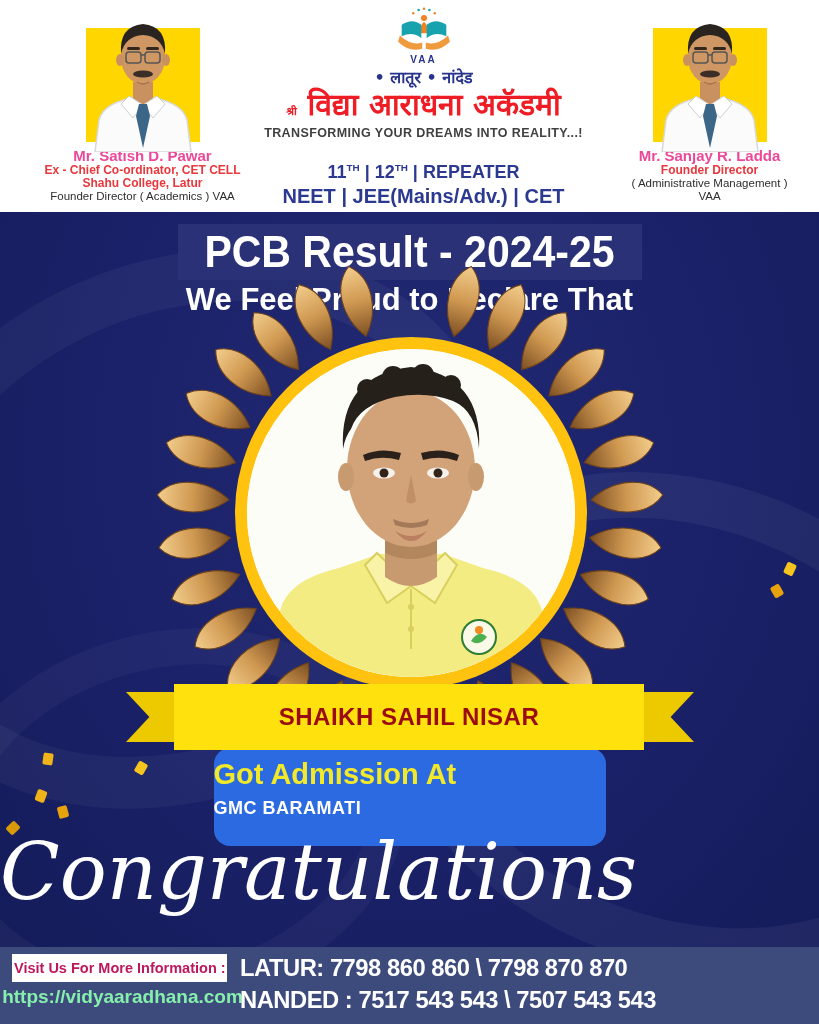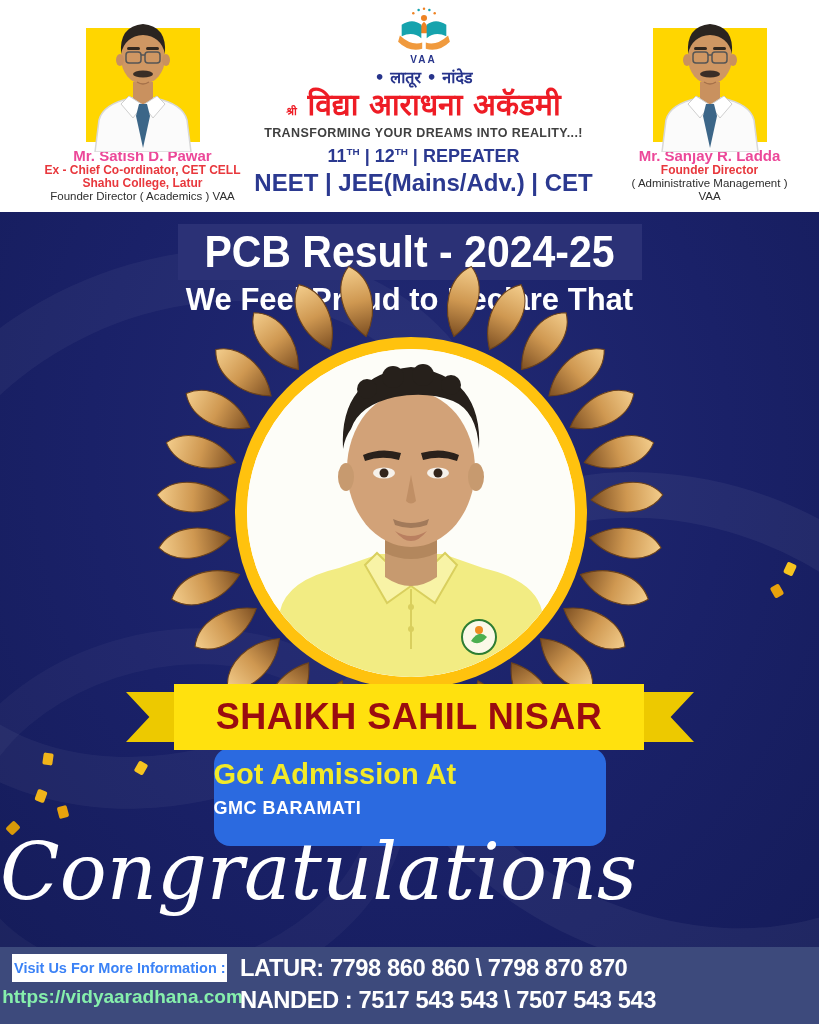--- a/index.html
+++ b/index.html
@@ -19,58 +19,58 @@
   .hcenter{position:absolute;left:calc(50% + 14px);top:6px;transform:translateX(-50%);
            width:440px;text-align:center;}
   .logo-svg{display:block;margin:0 auto;}
   .vaa{font-size:10px;font-weight:bold;color:#27348b;letter-spacing:2px;margin-top:-2px;}
   .locs{font-size:16px;font-weight:bold;color:#27348b;margin-top:1px;
         font-family:"DejaVu Sans",sans-serif;}
   .academy{font-size:30px;font-weight:bold;color:#ee1c25;white-space:nowrap;
            font-family:"DejaVu Sans",sans-serif;line-height:1.15;}
   .shree{font-size:11px;font-weight:bold;}
   .tagline{font-size:12.5px;font-weight:bold;color:#404040;letter-spacing:.4px;margin-top:3px;}
-  .classes{font-size:18px;font-weight:800;color:#2b3990;margin-top:6px;}
+  .classes{font-size:18px;font-weight:800;color:#2b3990;margin-top:22px;}
   .classes sup{font-size:.55em;}
-  .exams{font-size:24px;font-weight:800;color:#2b3990;margin-top:2px;}
+  .exams{font-size:20px;font-weight:800;color:#2b3990;margin-top:2px;}
   
   .main{position:absolute;left:0;top:212px;width:819px;height:735px;overflow:hidden;
         background:radial-gradient(ellipse at 50% 32%,#222a74 0%,#1a2168 55%,#151c5a 100%);}
   .wave{position:absolute;border-radius:50%;pointer-events:none;}
   .w1{left:-150px;top:50px;width:560px;height:430px;border:52px solid rgba(255,255,255,.045);transform:rotate(-25deg);}
   .w2{left:370px;top:270px;width:540px;height:390px;border:46px solid rgba(255,255,255,.05);transform:rotate(20deg);}
   .w3{left:-70px;top:420px;width:410px;height:300px;border:36px solid rgba(255,255,255,.035);transform:rotate(-14deg);}
   .confetti{position:absolute;width:10px;height:12px;border-radius:2px;}
   .pcb-box{position:absolute;left:50%;top:12px;transform:translateX(-50%);
            width:464px;height:56px;background:#2b3176;text-align:center;}
   .pcb-box span{display:inline-block;font-size:41px;font-weight:800;color:#ffffff;
                 line-height:56px;transform:scaleY(1.08);letter-spacing:0;}
   .subtitle{position:absolute;left:0;top:70px;width:100%;text-align:center;
             font-size:31px;font-weight:bold;color:#ffffff;}
   .wreath{position:absolute;left:60px;top:47px;}
   .photo-circle{position:absolute;left:235px;top:125px;width:328px;height:328px;
                 border:12px solid #ffc20e;border-radius:50%;overflow:hidden;background:#ffffff;z-index:2;}
   .ribbon-band{position:absolute;left:174px;top:472px;width:470px;height:66px;background:#ffe10e;
                z-index:5;text-align:center;}
-  .ribbon-band span{font-size:36px;font-weight:800;color:#9a0c10;line-height:66px;letter-spacing:.5px;}
+  .ribbon-band span{font-size:24px;font-weight:800;color:#9a0c10;line-height:66px;letter-spacing:.5px;}
   .tail{position:absolute;top:480px;width:90px;height:50px;background:#edc900;z-index:4;}
   .tail-l{left:126px;clip-path:polygon(0 0,100% 0,100% 100%,0 100%,26% 50%);}
   .tail-r{left:604px;clip-path:polygon(0 0,100% 0,74% 50%,100% 100%,0 100%);}
   .adm-box{position:absolute;left:50%;top:536px;transform:translateX(-50%);
            width:392px;height:98px;background:#2b6ae0;border-radius:16px;z-index:3;
            padding-top:10px;box-sizing:border-box;}
   .adm-label{font-size:29px;font-weight:800;color:#f2ea28;}
   .adm-college{font-size:18px;font-weight:800;color:#ffffff;margin-top:7px;letter-spacing:.5px;}
   .congrats{position:absolute;left:0;top:620px;width:100%;text-align:left;z-index:3;
             font-family:"DejaVu Serif",serif;font-style:italic;font-size:78px;
             color:#ffffff;line-height:1.05;}
   
   .ftr{position:absolute;left:0;top:947px;width:819px;height:77px;background:#3d4a7c;}
   .visit-group{position:absolute;left:12px;top:7px;width:215px;text-align:center;}
-  .visit-box{background:#ffffff;color:#3b82f6;font-size:14.5px;font-weight:800;
+  .visit-box{background:#ffffff;color:#be185d;font-size:14.5px;font-weight:800;
              padding:6px 2px;white-space:nowrap;}
   .site-row{display:flex;align-items:center;justify-content:center;gap:6px;margin-top:4px;
             color:#86efac;font-size:19px;font-weight:bold;}
   .phones{position:absolute;left:240px;top:5px;color:#ffffff;font-weight:800;
           font-size:24.5px;line-height:1.3;letter-spacing:-.5px;transform:scaleX(.97);
           transform-origin:left center;white-space:nowrap;}
 </style>
 </head>
 <body>
 

